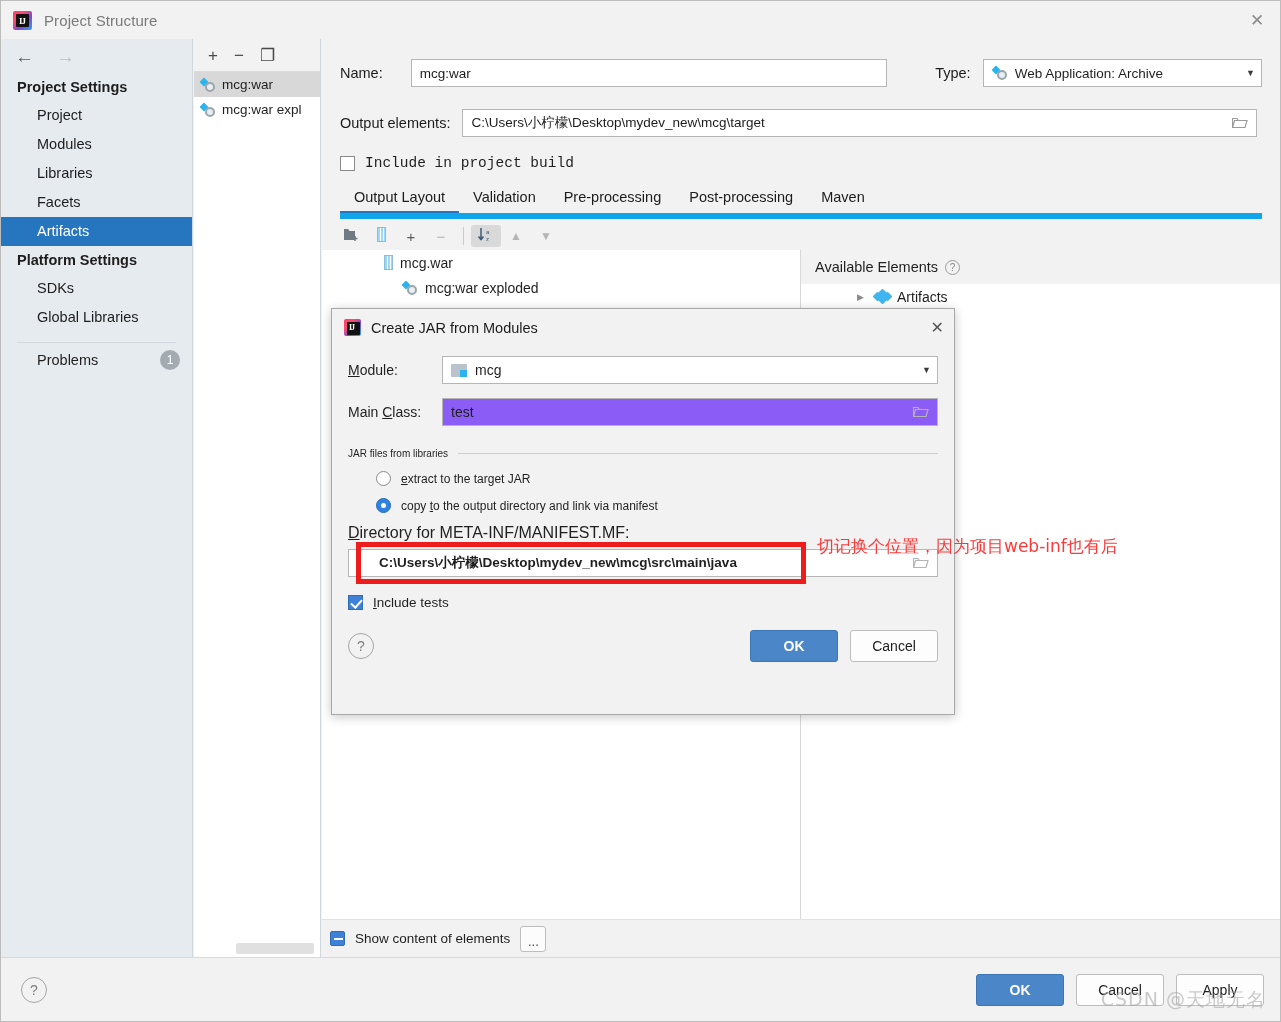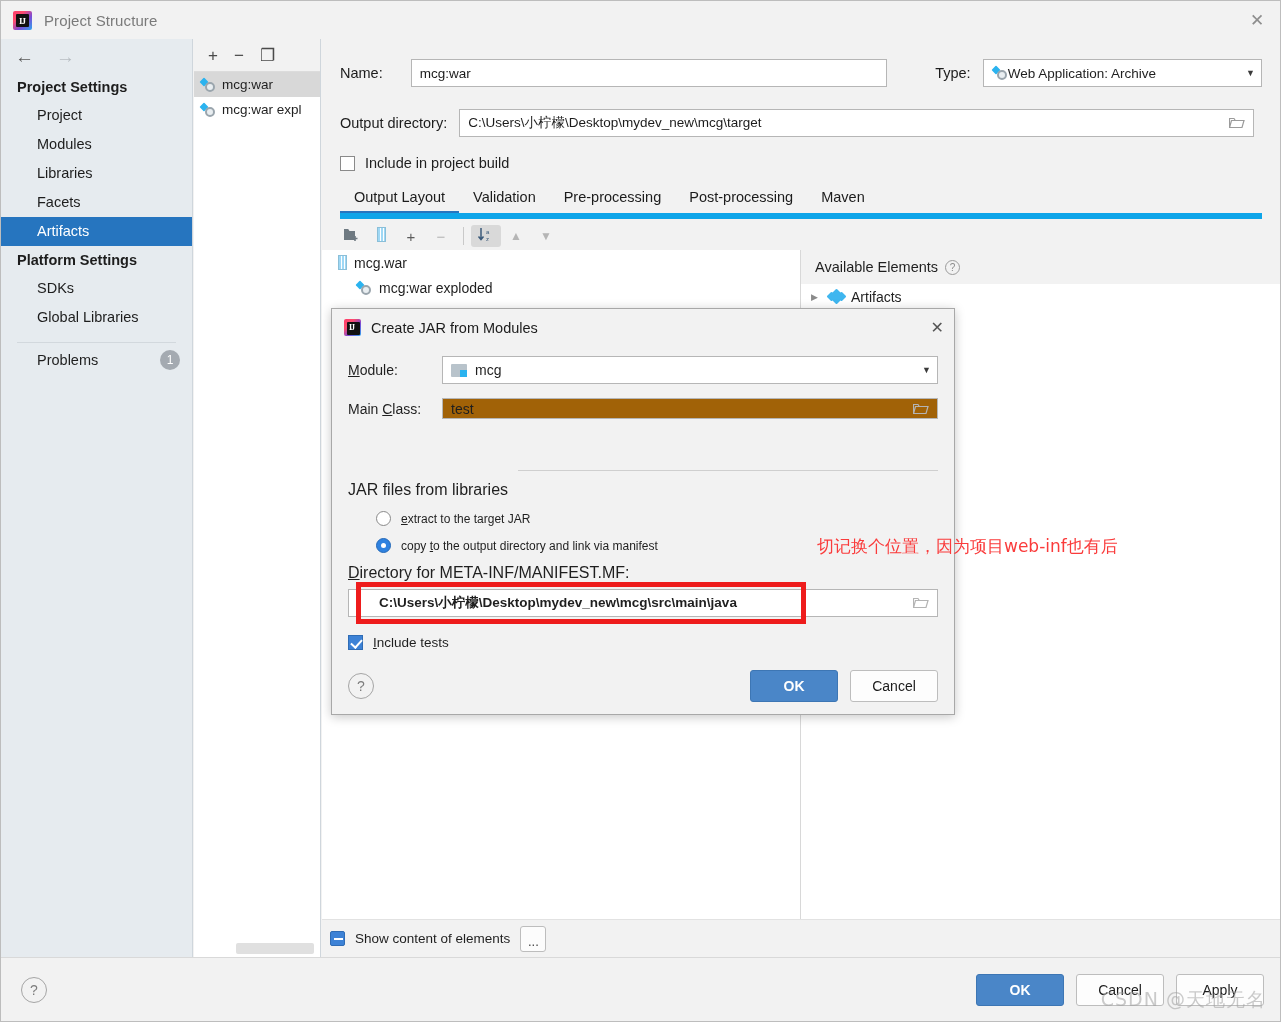--- a/index.html
+++ b/index.html
@@ -127,33 +127,33 @@
   .txtfield {
     background: #fff; border: 1px solid #b6b6b6; height: 28px;
     display: flex; align-items: center; padding: 0 8px; font-size: 13.5px;
     color: #1c1c1c; white-space: nowrap; overflow: hidden;
   }
   #name-field { width: 495px; margin-left: 28px; }
   #type-label { margin-left: 48px; }
   #type-combo {
     width: 290px; height: 28px; margin-left: 12px;
     background: #fff; border: 1px solid #b6b6b6;
-    display: flex; align-items: center; padding: 0 6px 0 8px; 
+    display: flex; align-items: center; padding: 0 6px 0 8px; gap: 7px;
     font-size: 13.5px;
   }
   #type-combo .caret { margin-left: auto; font-size: 9px; color: #3a3a3a; }
   #row-outdir { margin-top: 22px; }
   #outdir-field {
     margin-left: 12px; width: 795px; position: relative; padding-right: 30px;
   }
   .folder-icon {
     position: absolute; right: 8px; top: 50%; transform: translateY(-50%);
     width: 16px; height: 12px; color: #9b9b9b;
   }
-  #row-include { margin-top: 18px; }
+  #row-include { margin-top: 18px; font-family: Liberation Mono, monospace; }
   .cbx {
     width: 15px; height: 15px; border: 1px solid #8a8a8a; background: #fff;
     display: inline-block; flex: none;
   }
   .cbx.checked { background: #3d82d6; border-color: #2f6cb5; position: relative; }
   .cbx.checked::after {
     content:""; position:absolute; left:4px; top:1px; width:5px; height:9px;
     border: solid #fff; border-width: 0 2px 2px 0; transform: rotate(42deg);
   }
   .cbx.indet { background: #3d82d6; border-color: #2f6cb5; position: relative; border-radius:2px; }
@@ -189,21 +189,21 @@
     height: 34px; background: #f2f2f2; display: flex; align-items: center;
     gap: 7px; padding-left: 14px; font-size: 14.5px;
   }
   .help-circle {
     width: 15px; height: 15px; border-radius: 50%; border: 1px solid #9b9b9b;
     color: #8a8a8a; font-size: 10px; display: flex; align-items: center;
     justify-content: center; flex: none;
   }
   .tree-row {
     display: flex; align-items: center; gap: 7px; height: 25px;
-    padding-left: 10px; font-size: 14px; white-space: nowrap;
+    padding-left: 10px; font-size: 14px; white-space: nowrap; margin-left: 46px;
   }
   .tri { color: #8a8a8a; font-size: 9px; width: 10px; flex: none; }
   .zip-icon {
     width: 9px; height: 15px; flex: none;
     background: repeating-linear-gradient(to right,#9fd8f5 0 2px,#ffffff 2px 3px);
     border: 1px solid #8bbfd8;
   }
   .folder-mini {
     width: 16px; height: 13px; flex: none; position: relative;
     background: #b8c3cb; border-radius: 1px;
@@ -262,26 +262,26 @@
   #modal-close { margin-left: auto; color: #555; font-size: 16px; }
   .mrow { display: flex; align-items: center; padding: 0 16px; }
   .mlbl { font-size: 14px; width: 94px; }
   .u { text-decoration: underline; }
   #module-combo {
     flex: 1; height: 28px; background: #fff; border: 1px solid #b6b6b6;
     display: flex; align-items: center; gap: 8px; padding: 0 6px 0 8px; font-size: 14px;
   }
   #module-combo .caret { margin-left: auto; font-size: 9px; color: #3a3a3a; }
   #mainclass-field {
-    flex: 1; height: 21px; background: #a16207; border: 1px solid #b6b6b6;
+    flex: 1; height: 28px; background: #8b5cf6; border: 1px solid #b6b6b6;
     display: flex; align-items: center; padding: 0 28px 0 8px; font-size: 14px;
     position: relative;
   }
   #jar-group { display: flex; align-items: center; padding: 0 16px; margin-top: 22px; gap: 10px; }
-  #jar-group .gl { font-size: 16px; white-space: nowrap; margin-top: 40px; }
+  #jar-group .gl { font-size: 10px; white-space: nowrap; }
   #jar-group .line { flex: 1; border-top: 1px solid #cfcfcf; }
   .radio-row { display: flex; align-items: center; gap: 10px; padding-left: 44px; margin-top: 12px; }
   .radio {
     width: 15px; height: 15px; border-radius: 50%; border: 1px solid #8a8a8a;
     background: #fff; flex: none; position: relative;
   }
   .radio.on { background: #2f82e0; border-color: #2569b8; }
   .radio.on::after {
     content:""; position:absolute; left:4px; top:4px; width:5px; height:5px;
     border-radius:50%; background:#fff;
@@ -392,21 +392,21 @@
         <span class="art-icon">
             <span class="d1"></span>
             <span class="d2"></span>
           </span>
         <span>Web Application: Archive</span>
         <span class="caret">▼</span>
       </div>
     </div>
 
     <div class="form-row" id="row-outdir">
-      <span class="lbl">Output directory:</span>
+      <span class="lbl">Output elements:</span>
       <div class="txtfield" id="outdir-field">
         <span>C:\Users\小柠檬\Desktop\mydev_new\mcg\target</span>
         <svg class="folder-icon" viewBox="0 0 16 12">
           <path d="M0.5 10.5 L2.5 3.5 L15 3.5 L13 10.5 Z" fill="none" stroke="#9b9b9b" stroke-width="1.2"></path>
           <path d="M0.5 10.5 L0.5 1.5 L5 1.5 L6.3 3.5" fill="none" stroke="#9b9b9b" stroke-width="1.2"></path>
         </svg>
       </div>
     </div>
 
     <div class="form-row" id="row-include">

